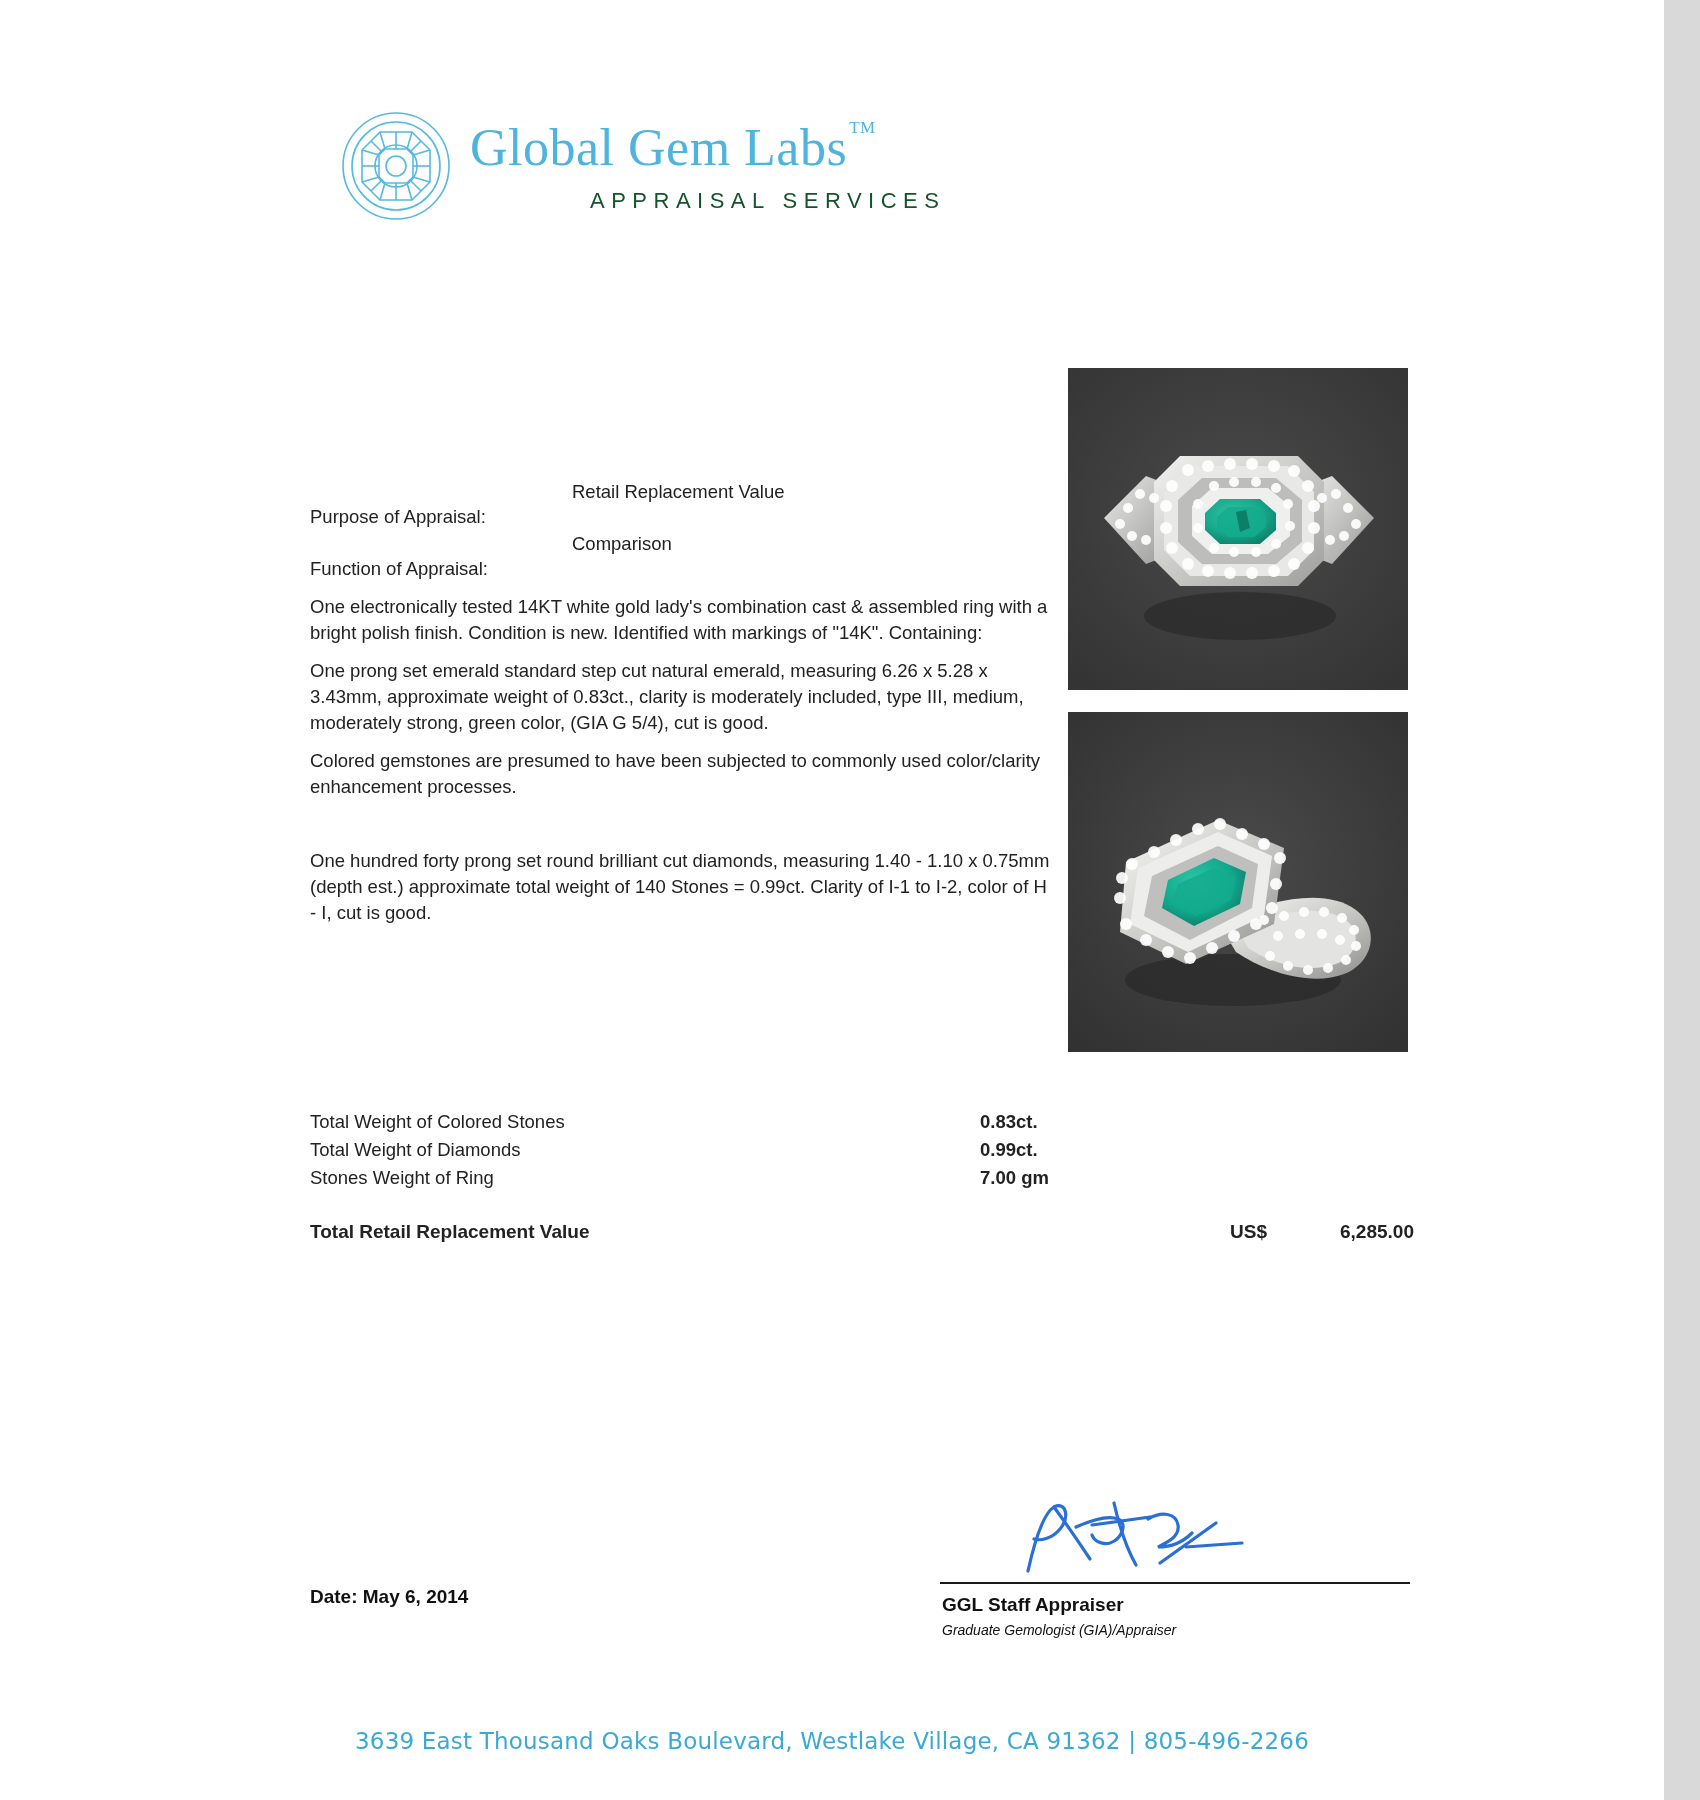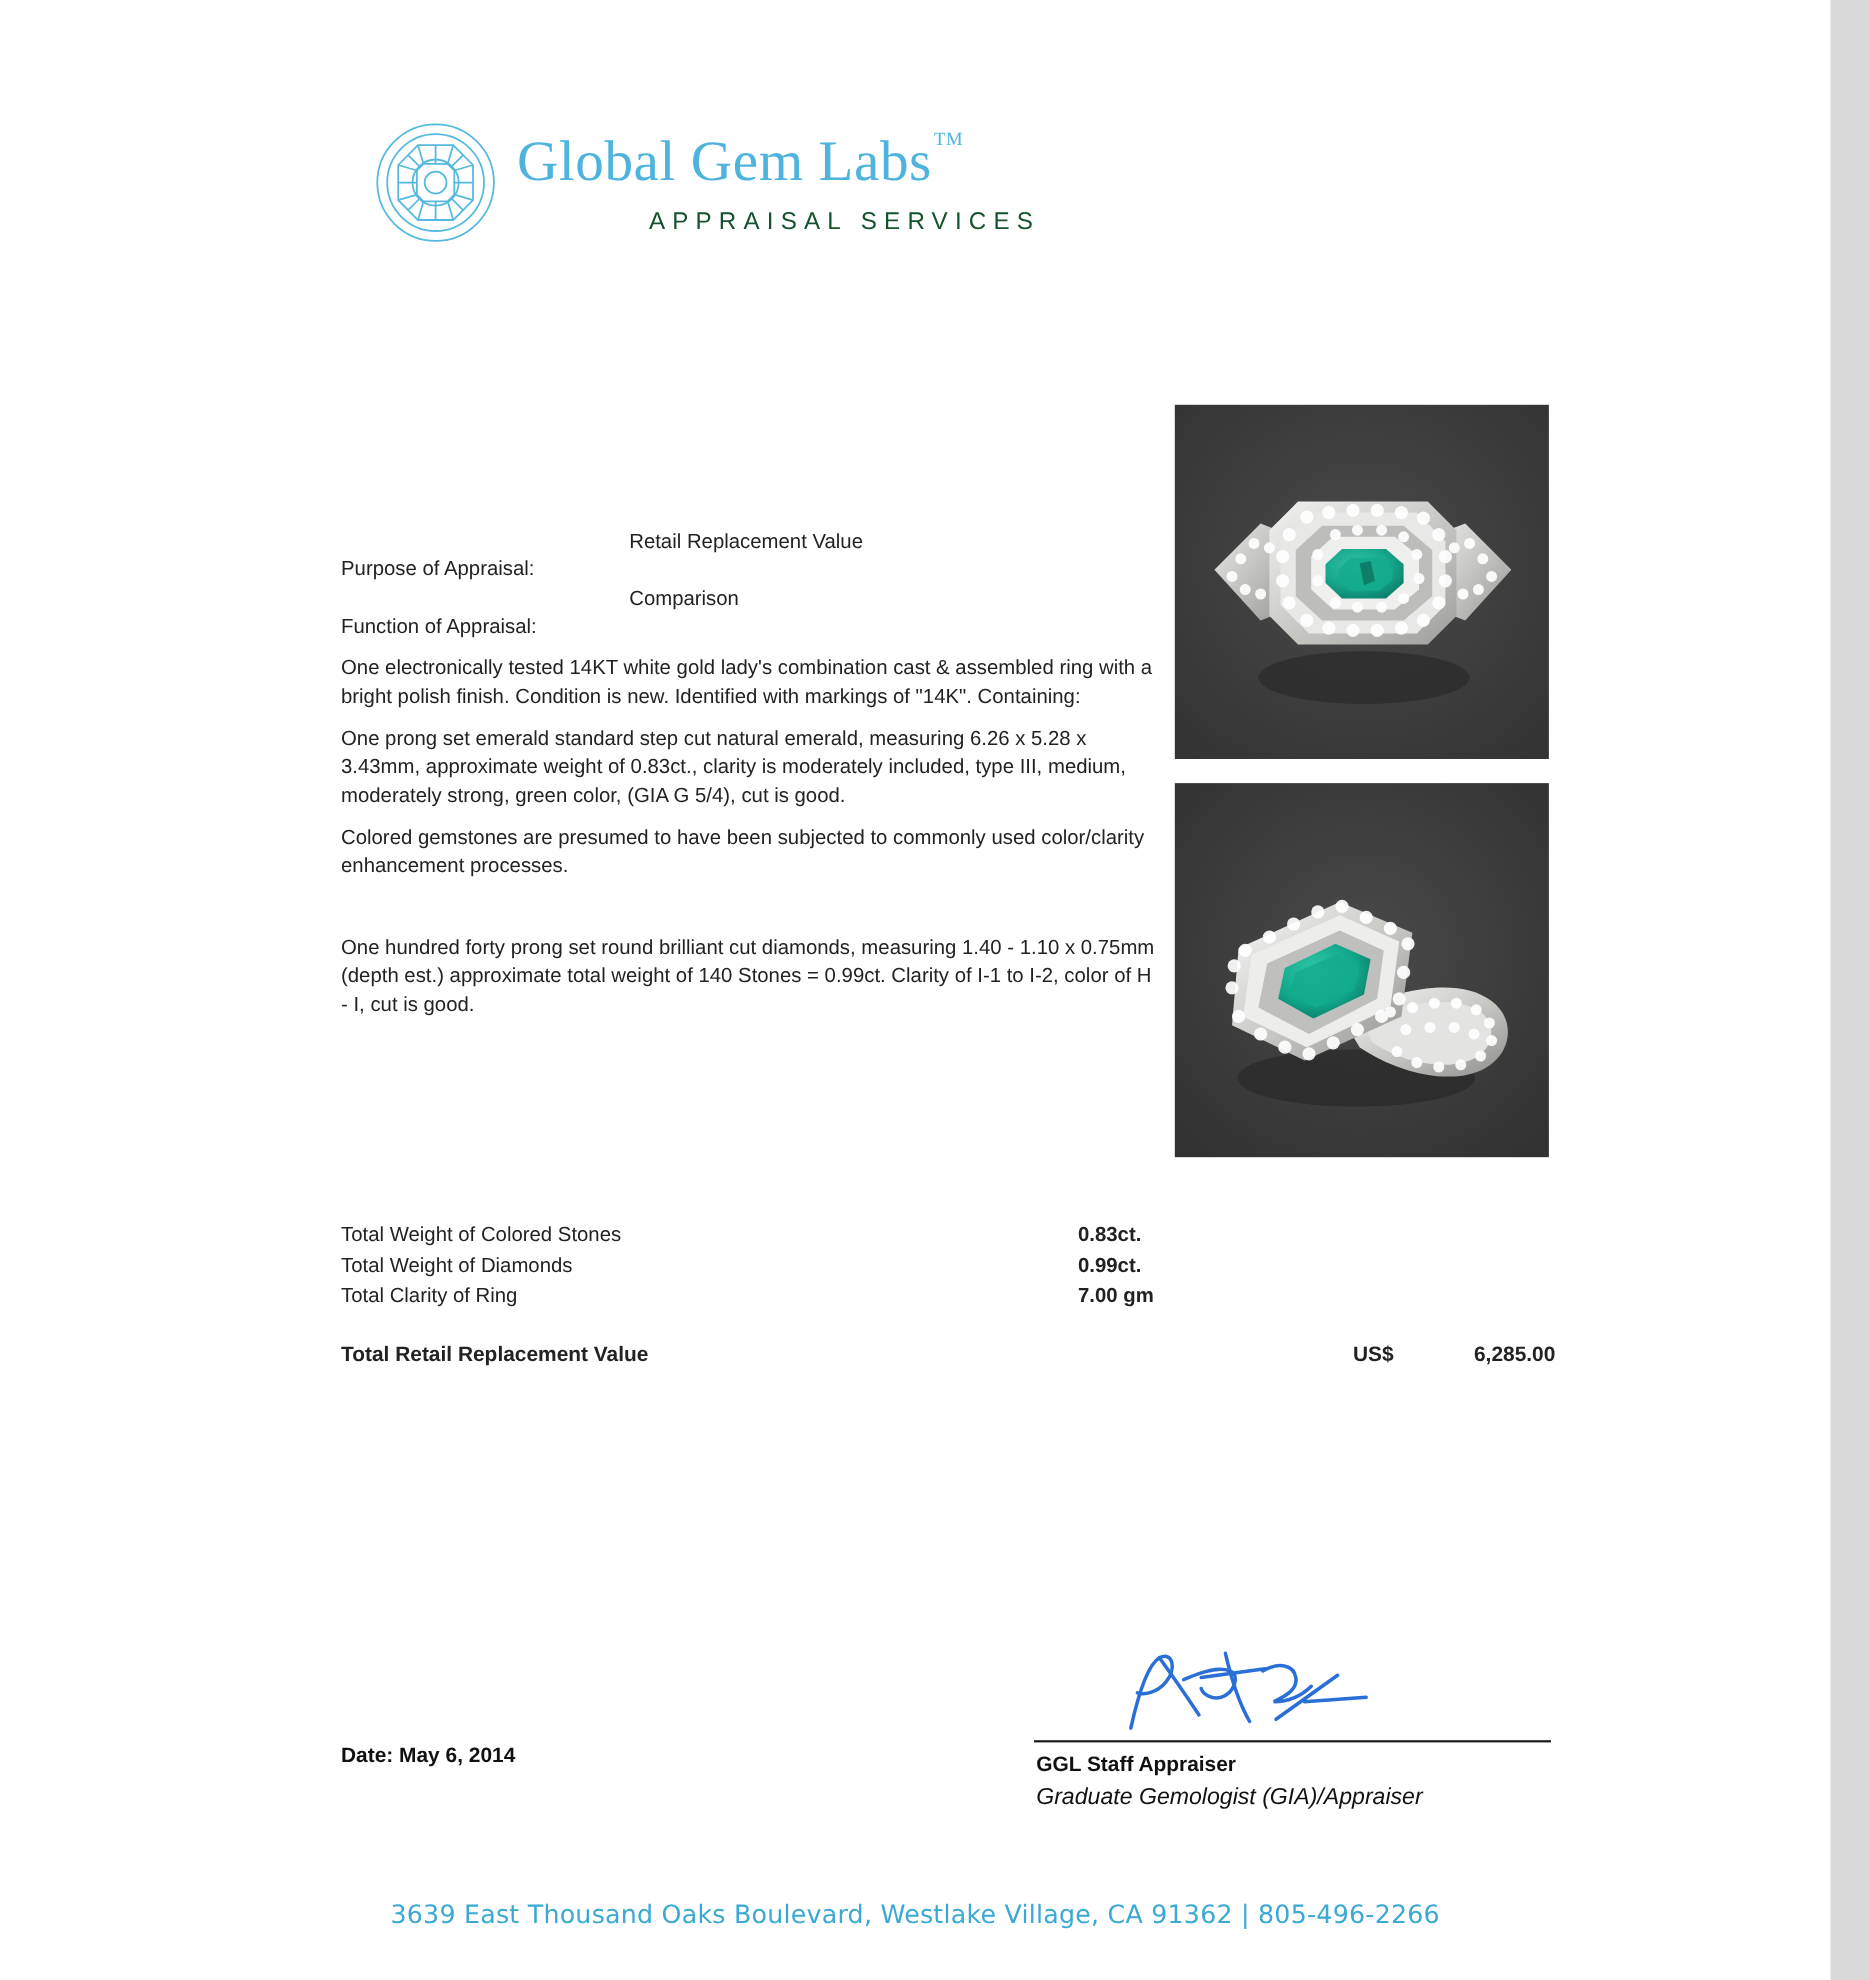--- a/index.html
+++ b/index.html
@@ -166,21 +166,21 @@
     top: 54px;
     font-weight: bold;
     font-size: 19px;
     color: #111;
   }
   .sig-sub {
     position: absolute;
     left: 632px;
     top: 82px;
     font-style: italic;
-    font-size: 21px;
+    font-size: 14px;
     color: #111;
   }
   
   .footer {
     position: absolute;
     left: 0;
     top: 1728px;
     width: 100%;
     text-align: center;
     color: #3aa9d6;
@@ -400,21 +400,21 @@
   <div class="totals">
     <div class="total-row">
       <div class="total-name">Total Weight of Colored Stones</div>
       <div class="total-val">0.83ct.</div>
     </div>
     <div class="total-row">
       <div class="total-name">Total Weight of Diamonds</div>
       <div class="total-val">0.99ct.</div>
     </div>
     <div class="total-row">
-      <div class="total-name">Total Clarity of Ring</div>
+      <div class="total-name">Stones Weight of Ring</div>
       <div class="total-val">7.00 gm</div>
     </div>
 
     <div class="grand-row">
       <div class="grand-label">Total Retail Replacement Value</div>
       <div class="grand-cur">US$</div>
       <div class="grand-amount">6,285.00</div>
     </div>
   </div>
 

